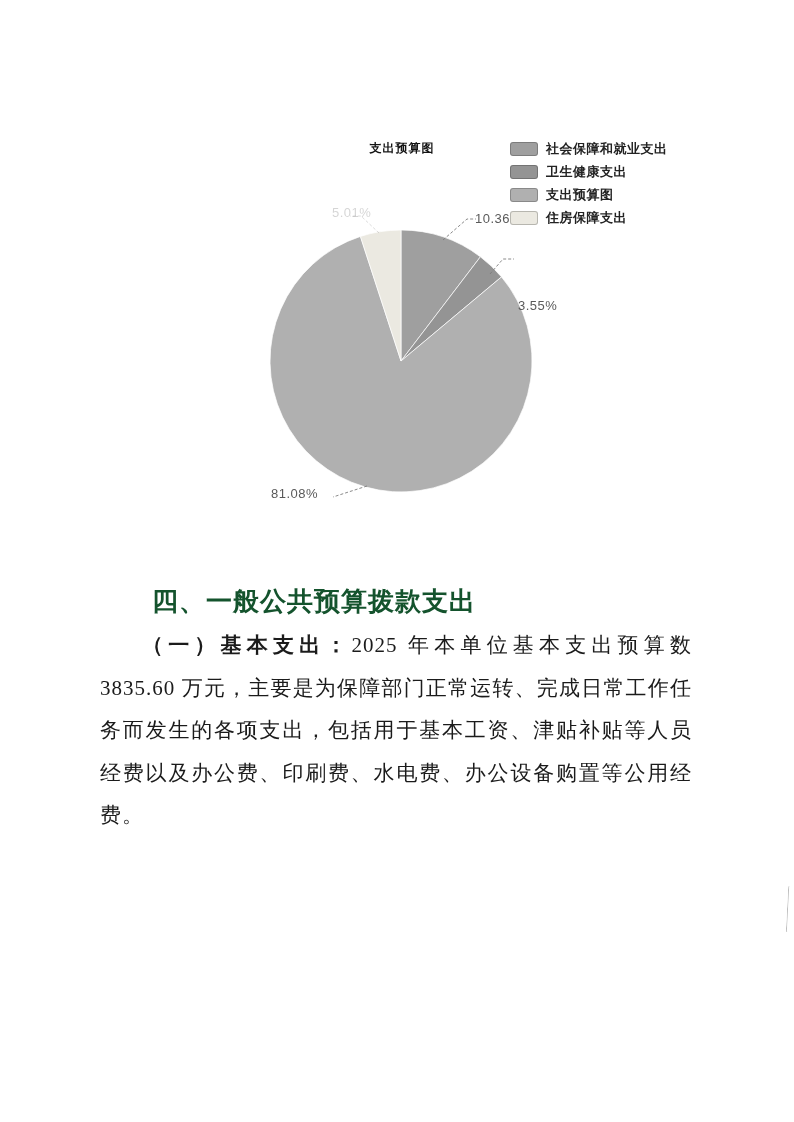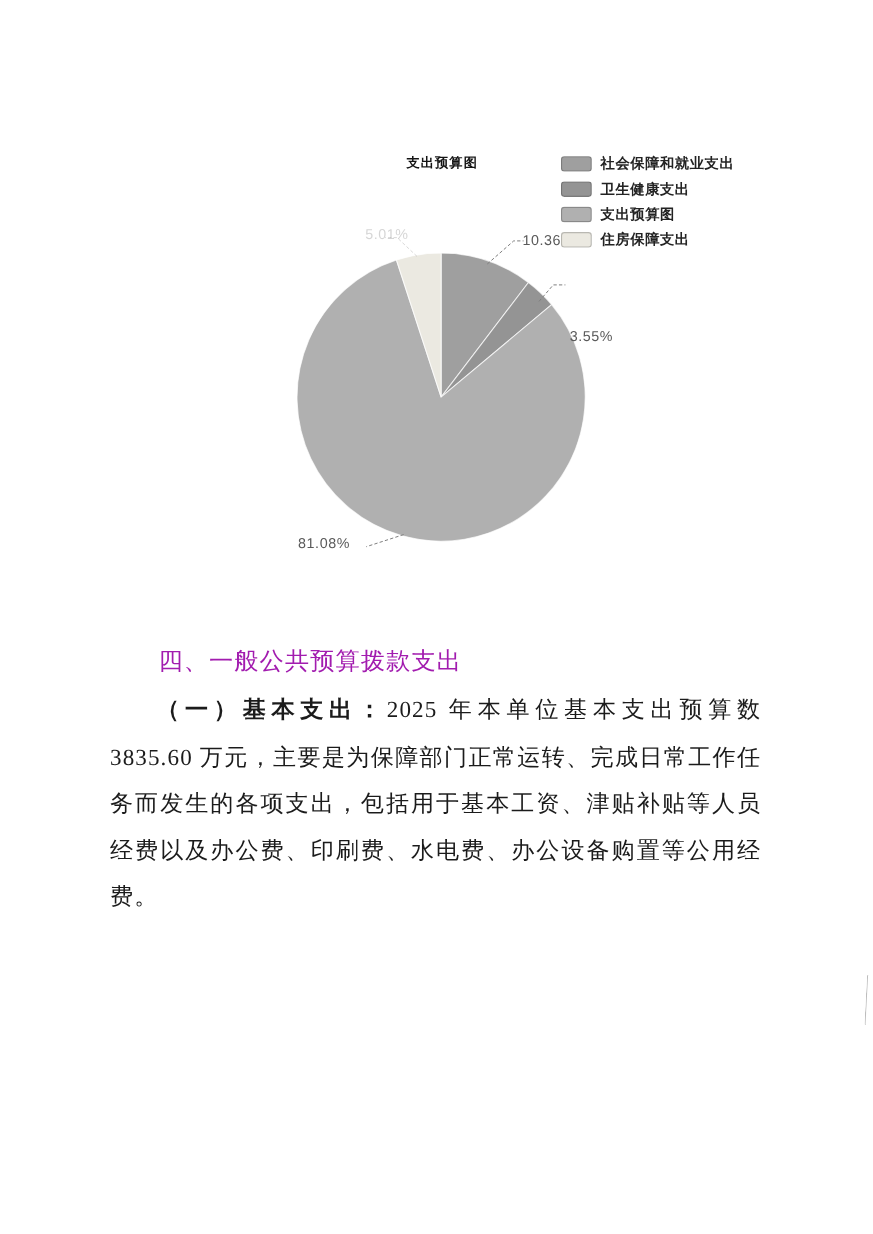--- a/index.html
+++ b/index.html
@@ -41,21 +41,21 @@
   }
 
   
   .text-area{
     position:absolute;left:100px;top:578px;width:592px;
     font-size:21px;line-height:42.5px;color:#1b1b1b;
     text-align:justify;letter-spacing:1px;
   }
   .doc-heading{
     margin:0 0 0 0;
-    font-size:22px;font-weight:400;color:#a21caf;
+    font-size:26px;font-weight:700;color:#14532d;
     text-indent:2em;line-height:46px;
     font-family:"Liberation Sans","DejaVu Sans",sans-serif;
   }
   .body-para{margin:0;text-indent:2em;}
   .lead-bold{font-weight:700;}
 
   
   .edge-artifact{
     position:absolute;left:787px;top:886px;width:2px;height:46px;
     border-left:1.5px solid #9a9a9a;opacity:.65;

